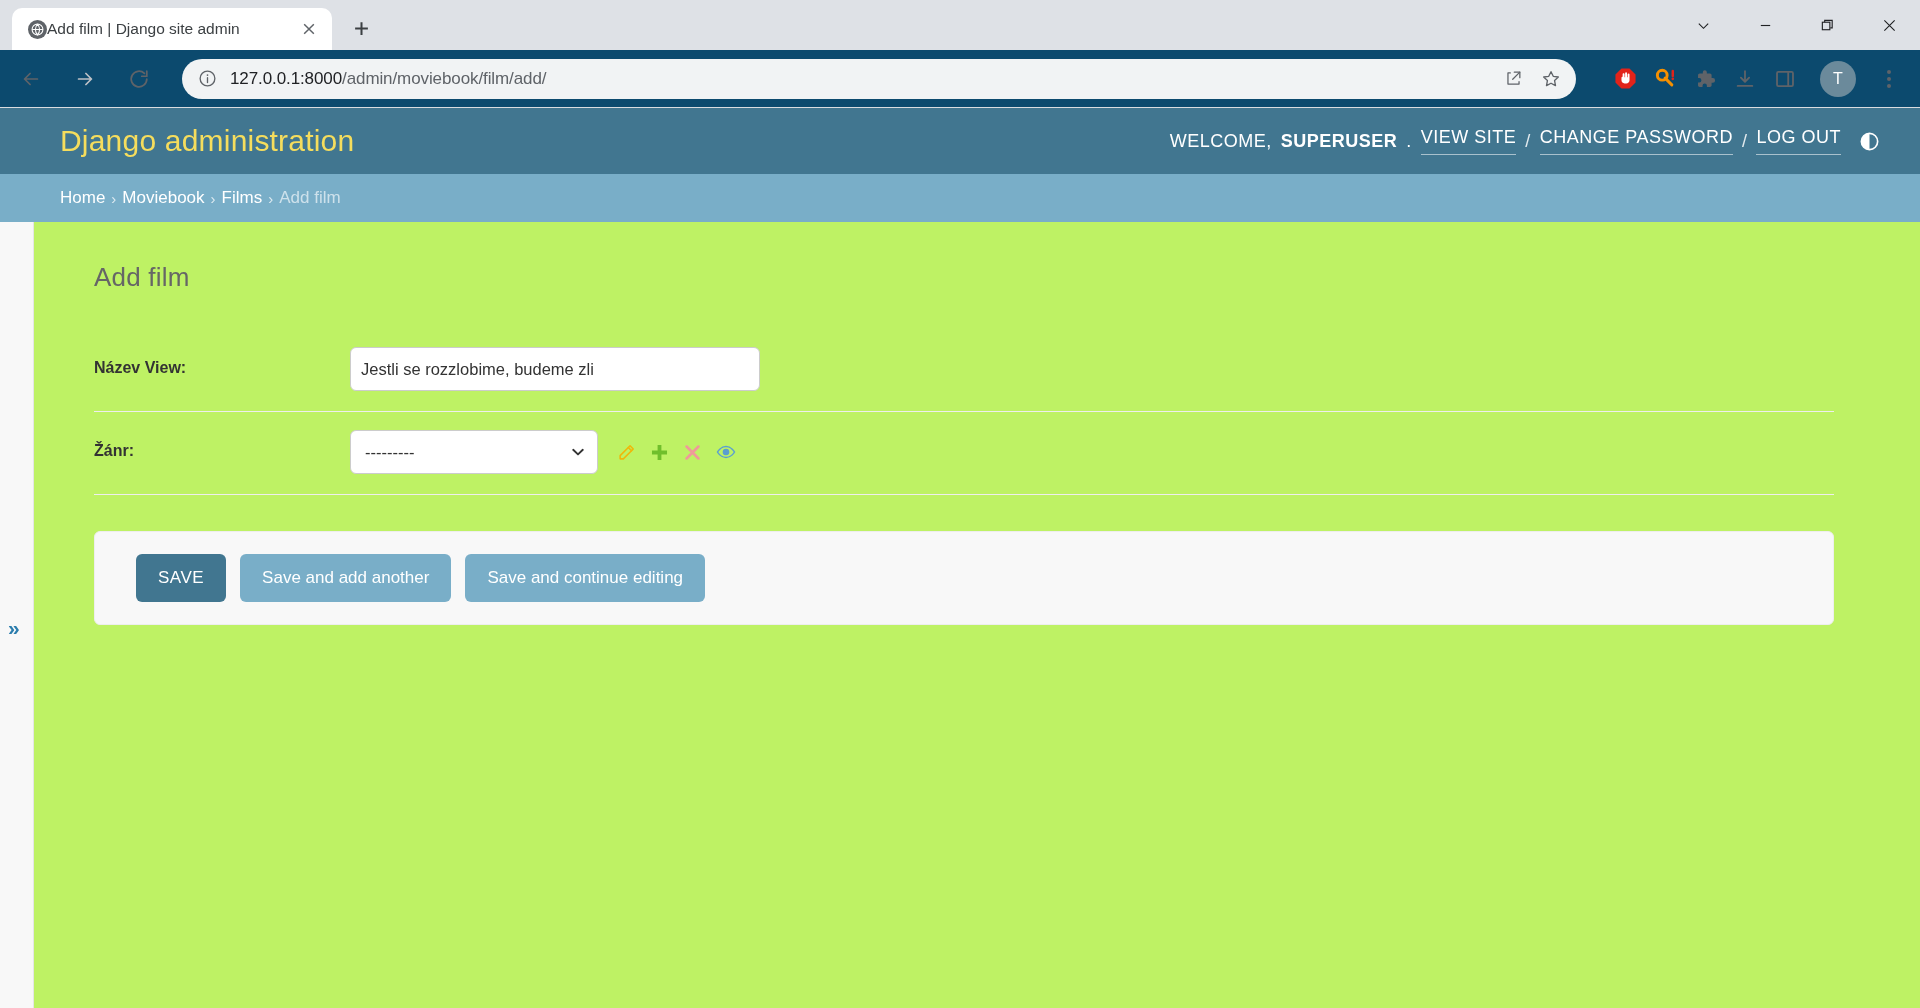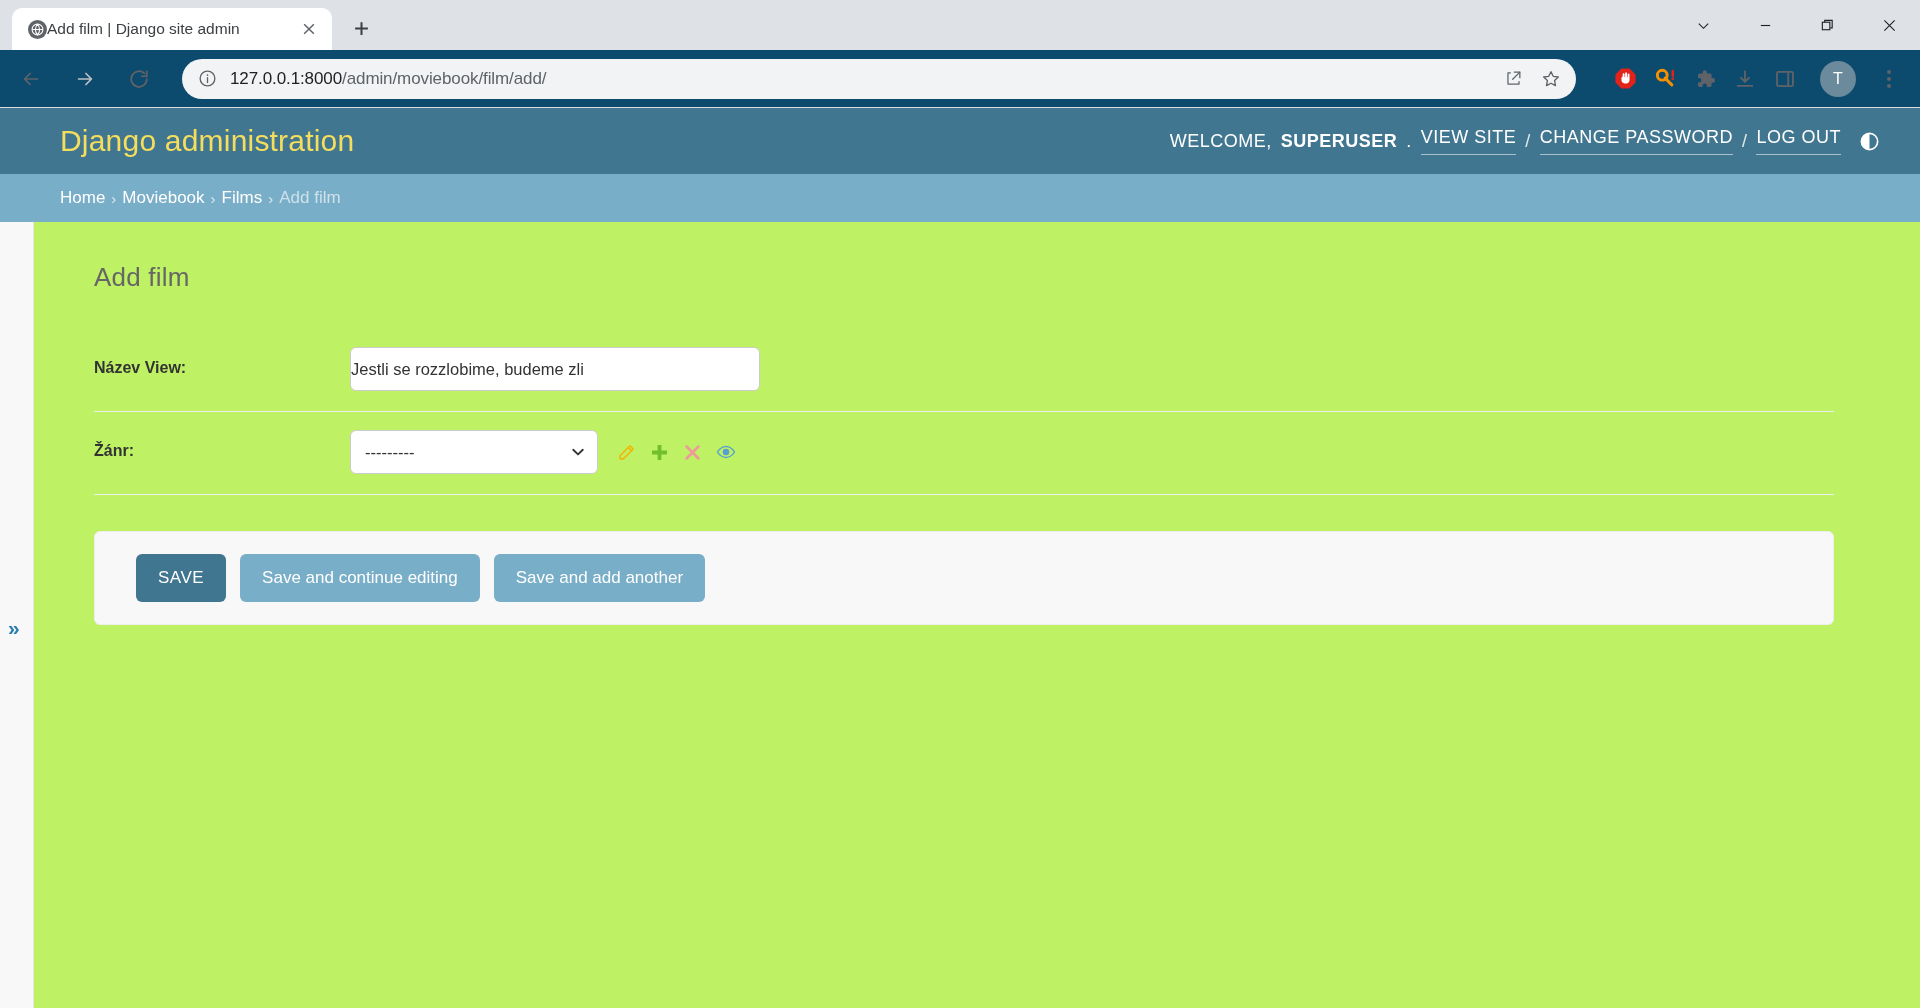--- a/index.html
+++ b/index.html
@@ -278,21 +278,21 @@
     text-align: left;
   }
 
   .field-box { display: flex; align-items: center; gap: 0; }
 
   input[type="text"] {
     width: 410px;
     height: 44px;
     border: 1px solid #cccccc;
     border-radius: 6px;
-    padding: 0 0;
+    padding: 0 10px;
     font-size: 16.5px;
     color: #333333;
     font-family: "Liberation Sans", sans-serif;
     background: #ffffff;
     outline: none;
   }
 
   .select-wrap {
     position: relative;
     width: 248px;
@@ -586,21 +586,21 @@
                     <path d="M1.8 12S5.6 5.4 12 5.4 22.2 12 22.2 12 18.4 18.6 12 18.6 1.8 12 1.8 12z"></path>
                     <circle cx="12" cy="12" r="3.1" fill="#5b9fd0"></circle>
                   </svg>
                 </span>
               </div>
             </div>
           </div>
 
           <div class="submit-row">
             <button type="button" class="btn primary">Save</button>
+            <button type="button" class="btn secondary">Save and add another</button>
             <button type="button" class="btn secondary">Save and continue editing</button>
-            <button type="button" class="btn secondary">Save and add another</button>
           </div>
 
         </form>
       </div>
     </div>
   </div>
 </div>
 
 </body></html>

